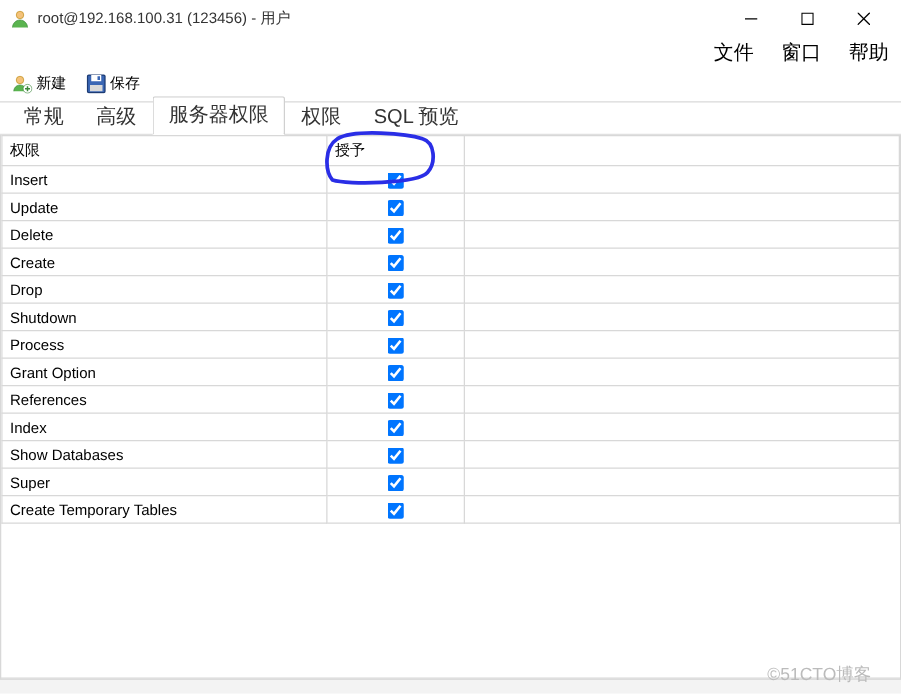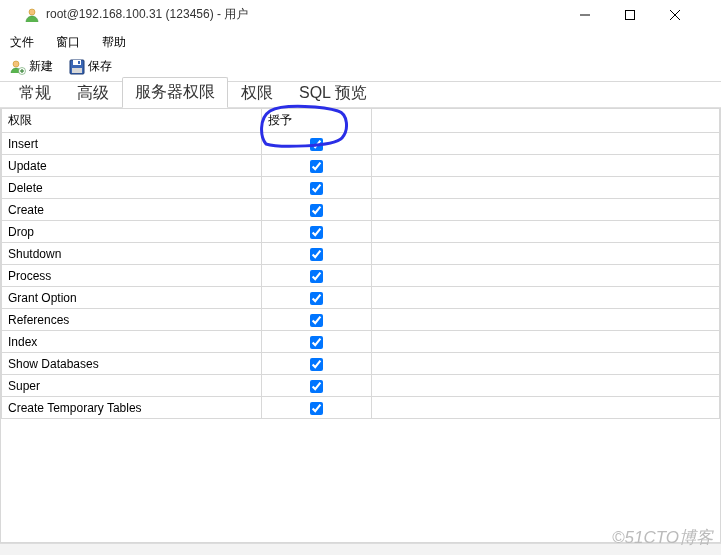--- a/index.html
+++ b/index.html
@@ -9,21 +9,21 @@
       background: #fff;
       width: 721px;
       height: 555px;
       overflow: hidden;
       position: relative;
     }
     .titlebar {
       display: flex;
       align-items: center;
       height: 30px;
-      padding: 0 24px;
+      padding: 0 8px;
       background: #fff;
       border-bottom: 1px solid #fff;
     }
     .titlebar .app-icon {
       width: 16px; height: 16px;
       margin-right: 6px;
       display: inline-flex;
       align-items: center;
       justify-content: center;
     }
@@ -40,21 +40,22 @@
       justify-content: center;
       cursor: default;
       color: #333;
     }
     .menubar {
       display: flex;
       align-items: center;
       height: 24px;
       padding: 0 6px;
       gap: 14px;
-      font-size: 12px;
+      font-size: 16px;
+      justify-content: flex-end;
     }
     .menubar span { cursor: default; padding: 2px 4px; }
     .toolbar {
       display: flex;
       align-items: flex-start;
       height: 28px;
       padding: 2px 6px;
       gap: 8px;
       border-bottom: 1px solid #d9d9d9;
     }
@@ -134,25 +135,24 @@
       position: absolute;
       top: 104px;
       left: 256px;
       width: 95px;
       height: 44px;
       pointer-events: none;
       z-index: 10;
     }
     .watermark {
       position: absolute;
-      right: 8px;
+      right: 24px;
       bottom: 6px;
-      font-size: 17px;
+      font-size: 14px;
       color: #bbb;
-      font-style: italic;
     }
     
     .table-wrap::-webkit-scrollbar { width: 16px; }
     .table-wrap::-webkit-scrollbar-track { background: #f0f0f0; }
     .table-wrap::-webkit-scrollbar-thumb { background: #c2c2c2; }
     .bottom-bar {
       height: 12px;
       background: #f3f3f3;
       border-top: 1px solid #dcdcdc;
     }

